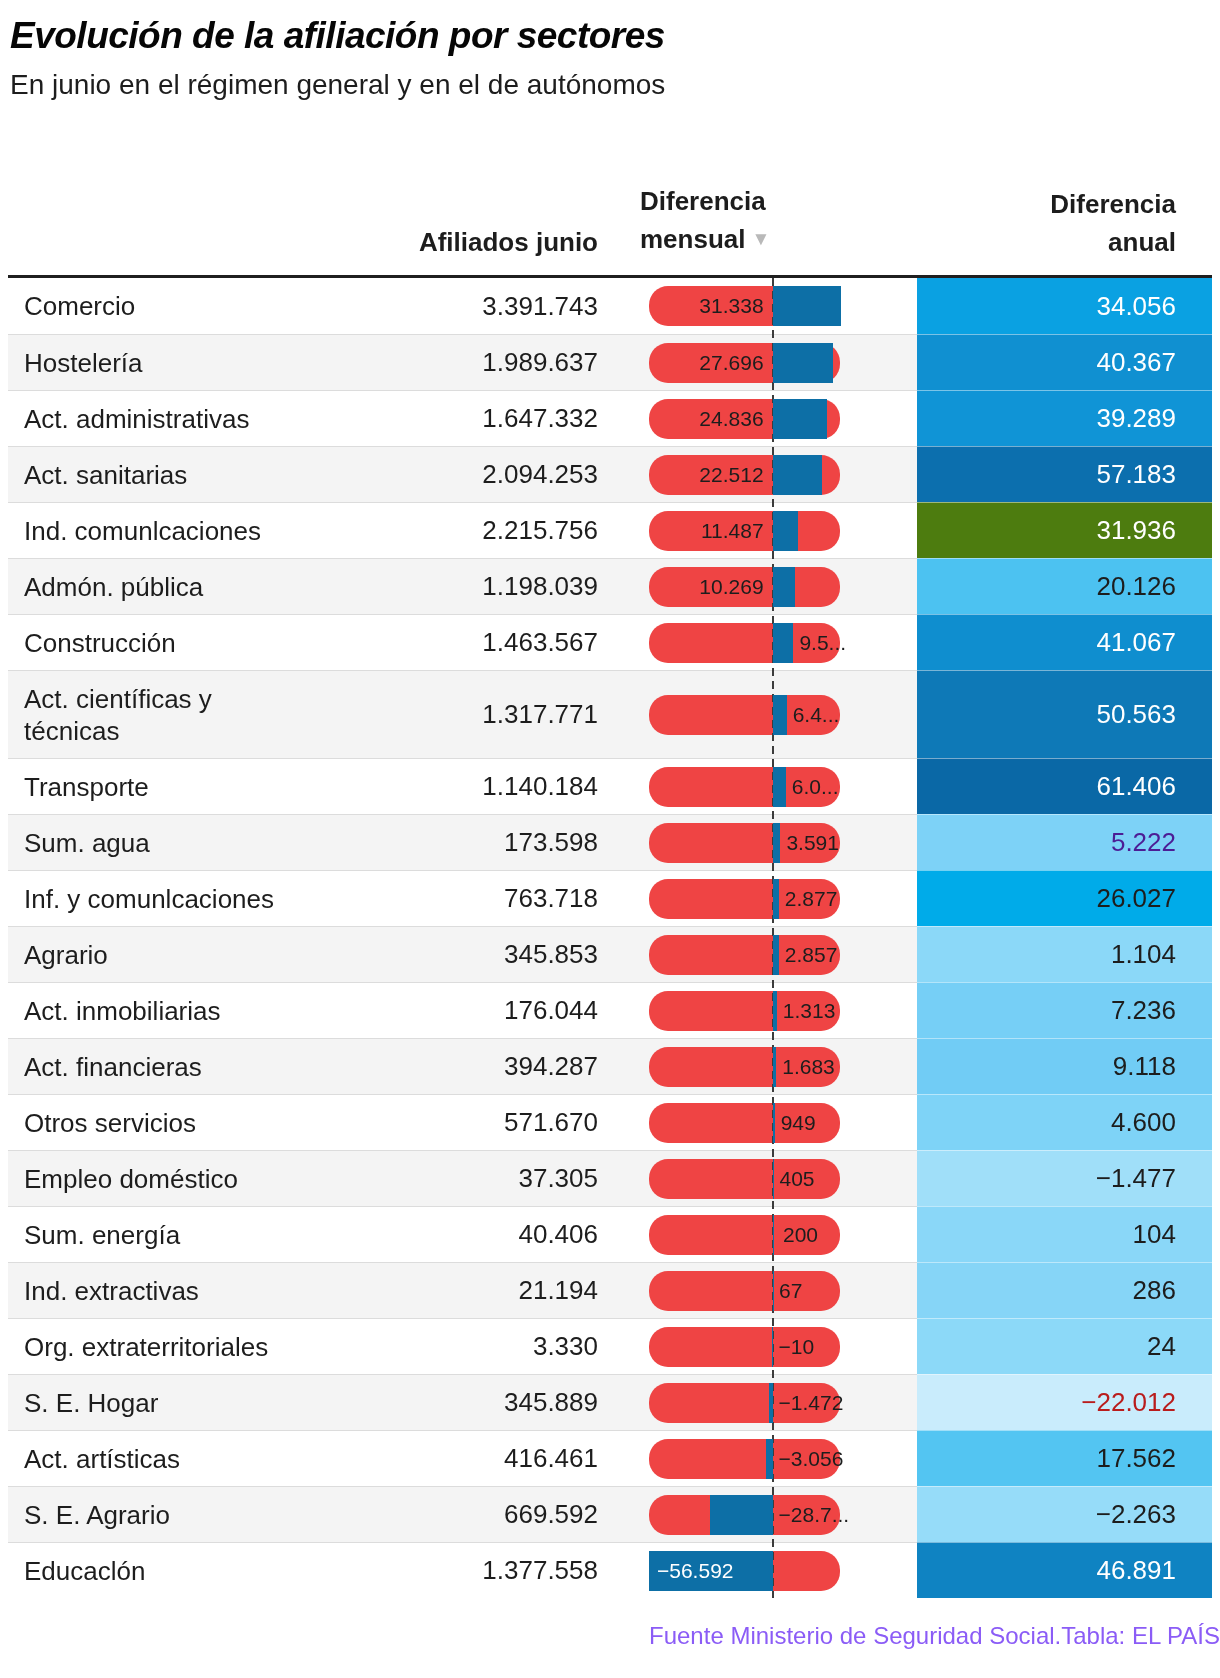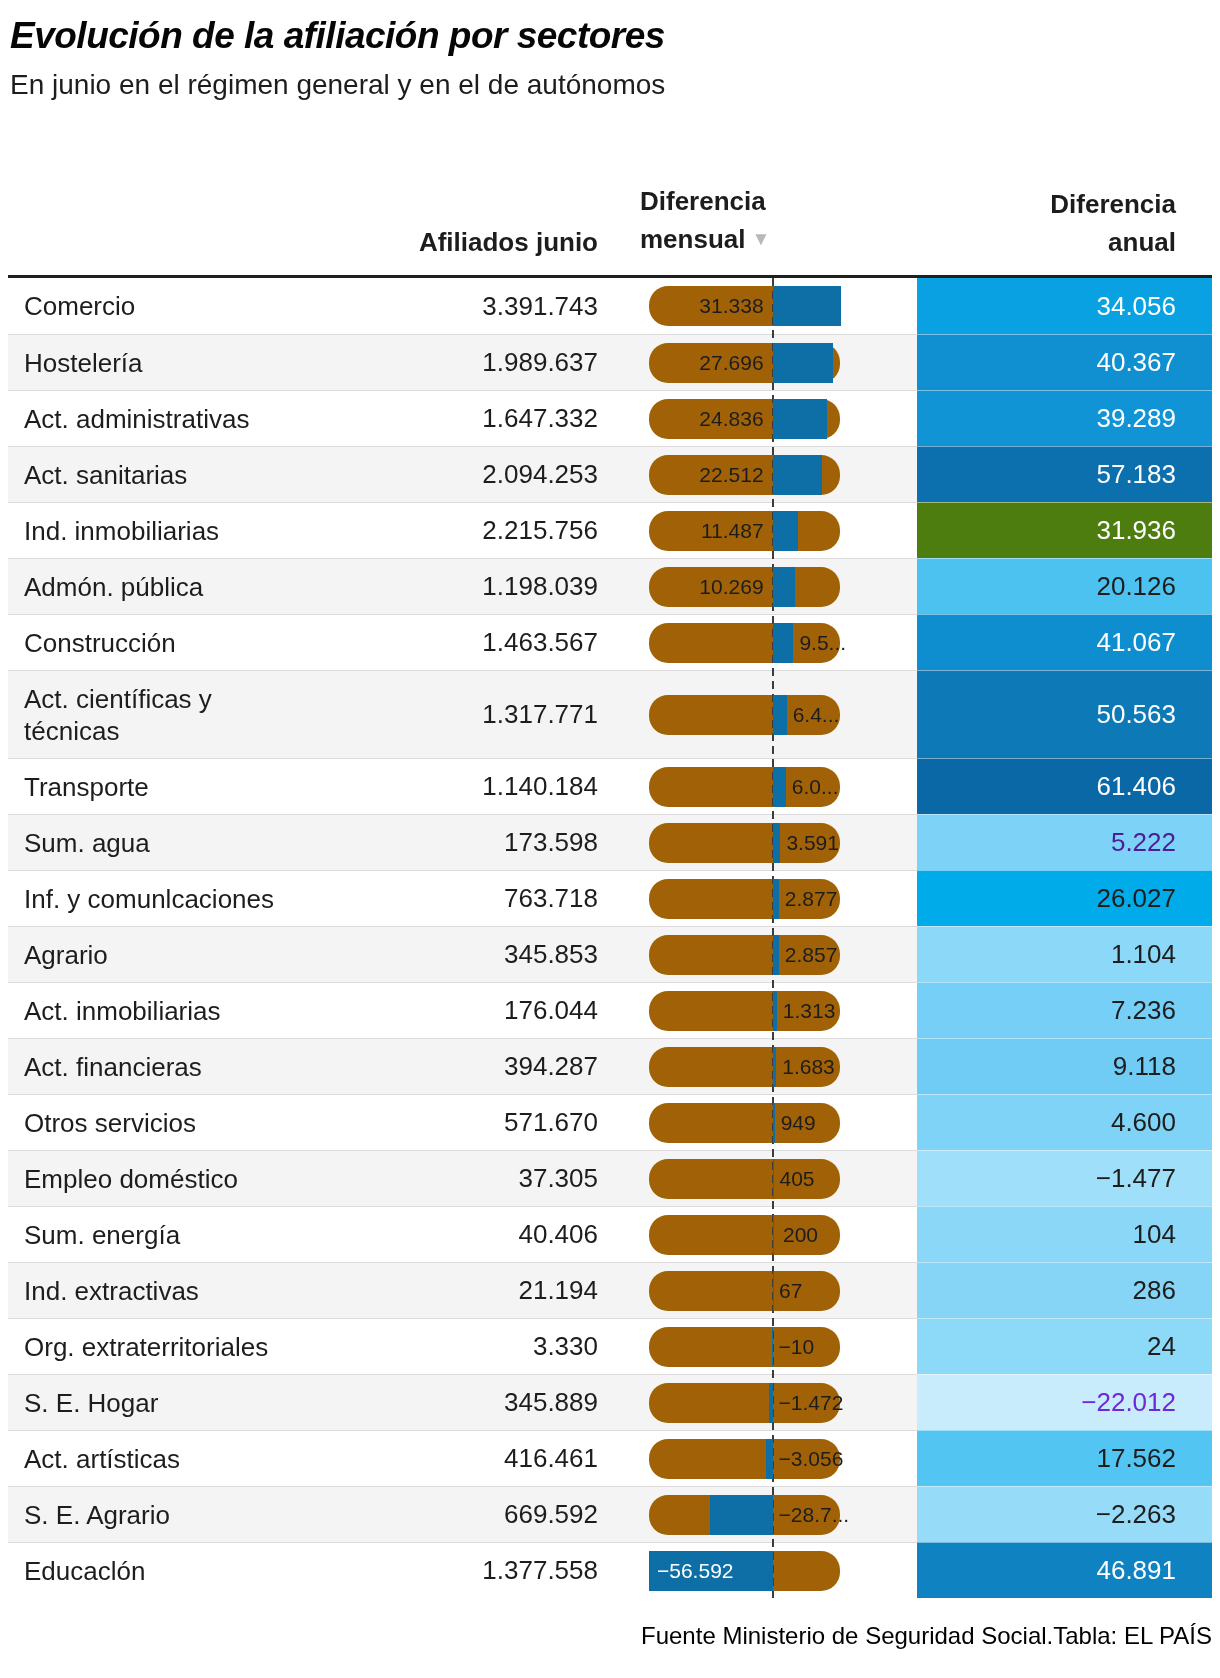--- a/index.html
+++ b/index.html
@@ -65,41 +65,41 @@
   }
   .c-value {
     display: flex; align-items: center; justify-content: flex-end;
     font-size: 26px;
   }
   .c-bar { display: flex; align-items: center; }
   .track {
     position: relative;
     margin-left: 51px;
     width: 191px; height: 40px;
-    background: #a16207;
+    background: #ef4444;
     border-radius: 19px;
   }
   .bar { position: absolute; top: 0; height: 40px; background: #0d6fa6; z-index: 2; }
   .bar-label {
     position: absolute; top: 0; height: 40px; line-height: 40px;
     font-size: 21px; color: #1d1d1d; white-space: nowrap; z-index: 3;
   }
   .bar-label.in-bar { color: #ffffff; }
 
   .c-anual {
     display: flex; align-items: center; justify-content: flex-end;
     padding-right: 36px; font-size: 26px;
     border-top: 1px solid rgba(255,255,255,0.45) !important;
   }
   .row:first-child > .c-anual { border-top: none !important; }
 
   .footer {
-    margin-top: 24px; padding-right: 8px;
+    margin-top: 24px; 
     text-align: right;
-    font-size: 24px; color: #000000;
+    font-size: 24px; color: #8b5cf6;
   }
 </style>
 </head>
 <body>
 
 <div class="page">
 
   <h1 class="title">Evolución de la afiliación por sectores</h1>
   <div class="subtitle">En junio en el régimen general y en el de autónomos</div>
 
@@ -158,21 +158,21 @@
     <div class="c-bar">
       <div class="track">
         <div class="bar" style="width: 49.1562px; left: 123.572px;"></div>
         <div class="bar-label" style="right: 76.4282px;">22.512</div>
       </div>
     </div>
     <div class="c-anual" style="background: rgb(12, 111, 174); color: rgb(255, 255, 255);">57.183</div>
   </div>
 
   <div class="row">
-    <div class="c-label">Ind. inmobiliarias</div>
+    <div class="c-label">Ind. comunlcaciones</div>
     <div class="c-value">2.215.756</div>
     <div class="c-bar">
       <div class="track">
         <div class="bar" style="width: 25.0825px; left: 123.572px;"></div>
         <div class="bar-label" style="right: 76.4282px;">11.487</div>
       </div>
     </div>
     <div class="c-anual" style="background: #4d7c0f; color: rgb(255, 255, 255);">31.936</div>
   </div>
 
@@ -347,21 +347,21 @@
 
   <div class="row alt">
     <div class="c-label">S. E. Hogar</div>
     <div class="c-value">345.889</div>
     <div class="c-bar">
       <div class="track">
         <div class="bar" style="width: 3.21419px; left: 120.358px;"></div>
         <div class="bar-label" style="left: 129.572px;">−1.472</div>
       </div>
     </div>
-    <div class="c-anual" style="background: rgb(201, 236, 252); color: #6d28d9;">−22.012</div>
+    <div class="c-anual" style="background: rgb(201, 236, 252); color: #b91c1c;">−22.012</div>
   </div>
 
   <div class="row">
     <div class="c-label">Act. artísticas</div>
     <div class="c-value">416.461</div>
     <div class="c-bar">
       <div class="track">
         <div class="bar" style="width: 6.67294px; left: 116.899px;"></div>
         <div class="bar-label" style="left: 129.572px;">−3.056</div>
       </div>

